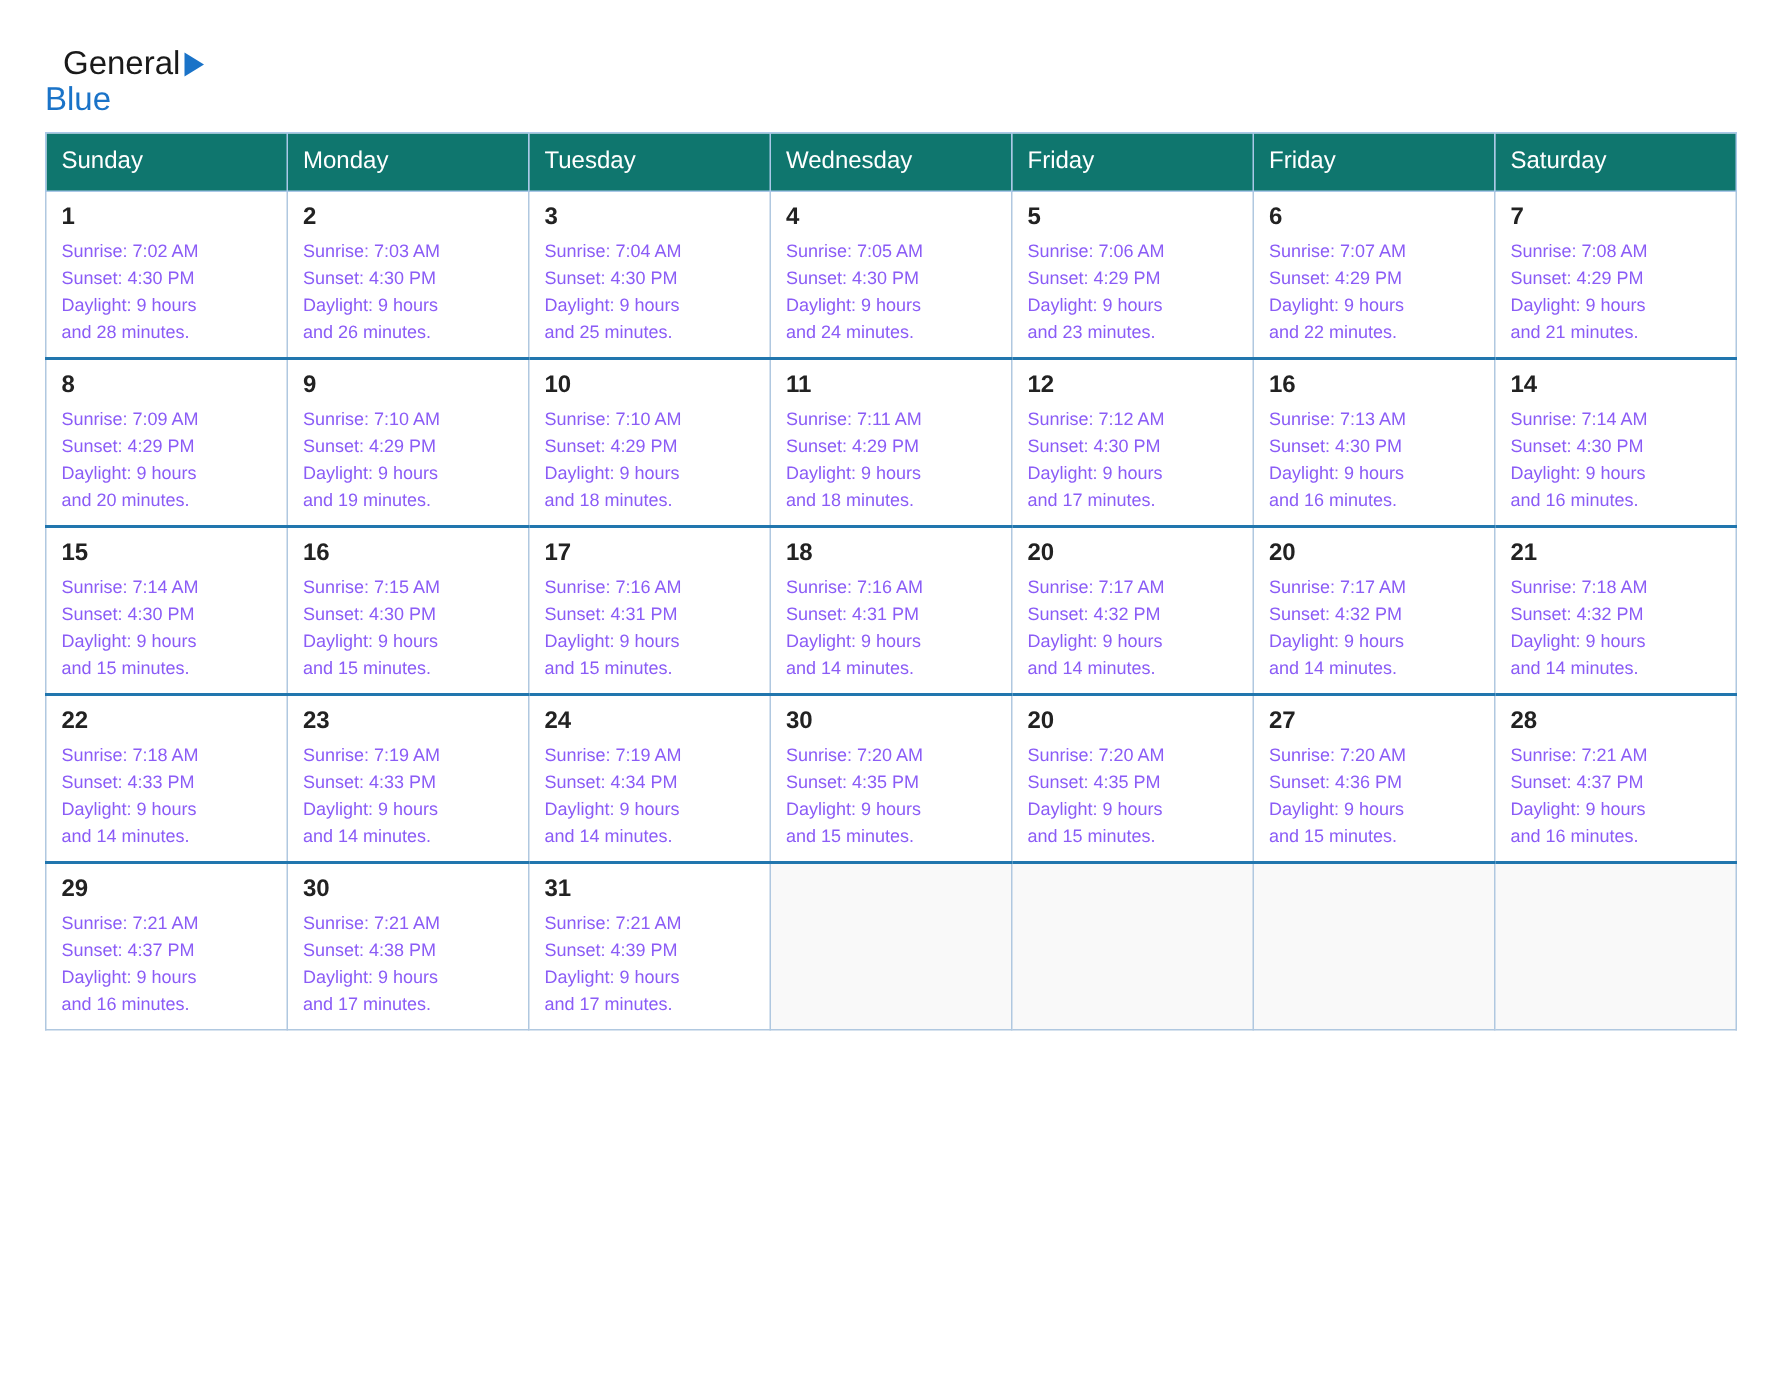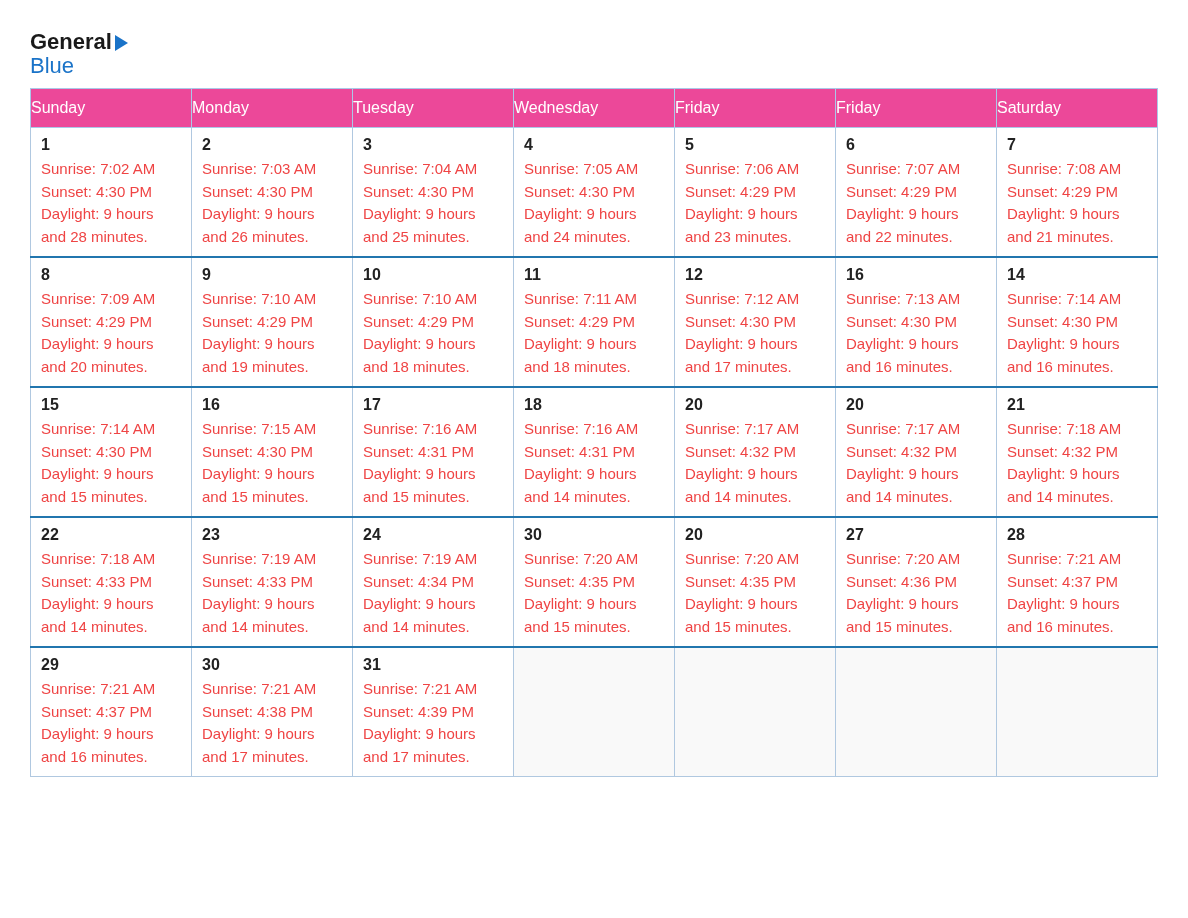--- a/index.html
+++ b/index.html
@@ -45,60 +45,60 @@
       font-size: 22px;
       color: #444;
       margin-top: 4px;
     }
     .calendar-table {
       width: 100%;
       border-collapse: collapse;
       margin-top: 10px;
     }
     .calendar-table th {
-      background: #ec4899;
+      background: #0f766e;
       color: #fff;
       font-size: 16px;
       font-weight: normal;
-      padding: 10px 0;
+      padding: 10px 10px;
       text-align: left;
       border: 1px solid #aac8e8;
     }
     .calendar-table td {
       vertical-align: top;
       border: 1px solid #b0c8e0;
       padding: 8px 10px;
       width: calc(100% / 7);
       min-height: 100px;
     }
     .day-number {
       font-size: 16px;
       font-weight: bold;
       color: #222;
       margin-bottom: 4px;
     }
     .day-info {
-      font-size: 15px;
-      color: #ef4444;
+      font-size: 12px;
+      color: #8b5cf6;
       line-height: 1.5;
     }
     .empty-cell {
       background: #f9f9f9;
     }
     .row-border-top td {
       border-top: 2px solid #2176ae;
     }
   </style>
 </head>
 <body>
 
 <div class="top-section">
   <div class="logo">
     <div>
-      <div class="logo-text"><span style="color:#1a1a1a;font-size:22px;font-weight:bold;">General<span style="display:inline-block;width:0;height:0;border-top:8px solid transparent;border-bottom:8px solid transparent;border-left:13px solid #1a73c8;margin-left:3px;vertical-align:middle;"></span></span><br><span style="color:#1a73c8;font-size:22px;font-weight:normal;">Blue</span></div>
+      <div class="logo-text"><span style="color:#1a1a1a;font-size:22px;font-weight:normal;margin-left:12px;">General<span style="display:inline-block;width:0;height:0;border-top:8px solid transparent;border-bottom:8px solid transparent;border-left:13px solid #1a73c8;margin-left:3px;vertical-align:middle;"></span></span><br><span style="color:#1a73c8;font-size:22px;font-weight:normal;">Blue</span></div>
     </div>
   </div>
   <div class="header-right">
     <div class="month-title"></div>
     <div class="location-title"></div>
   </div>
 </div>
 
 <table class="calendar-table">
   <thead>

